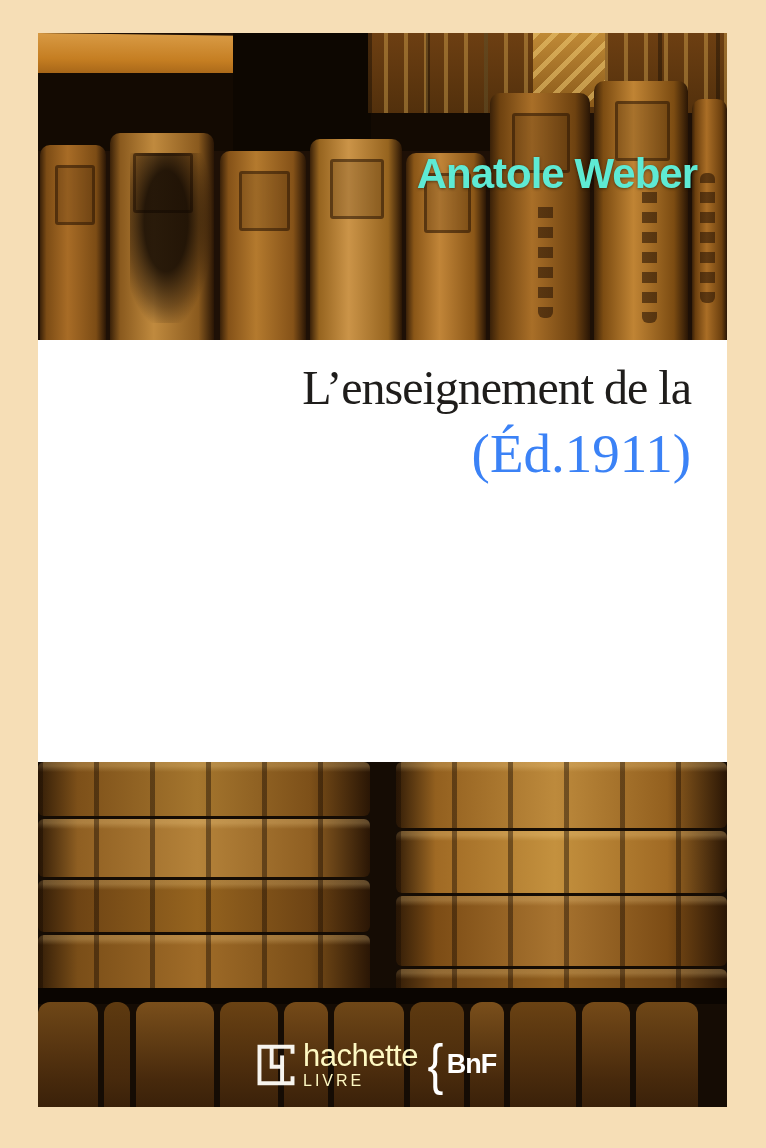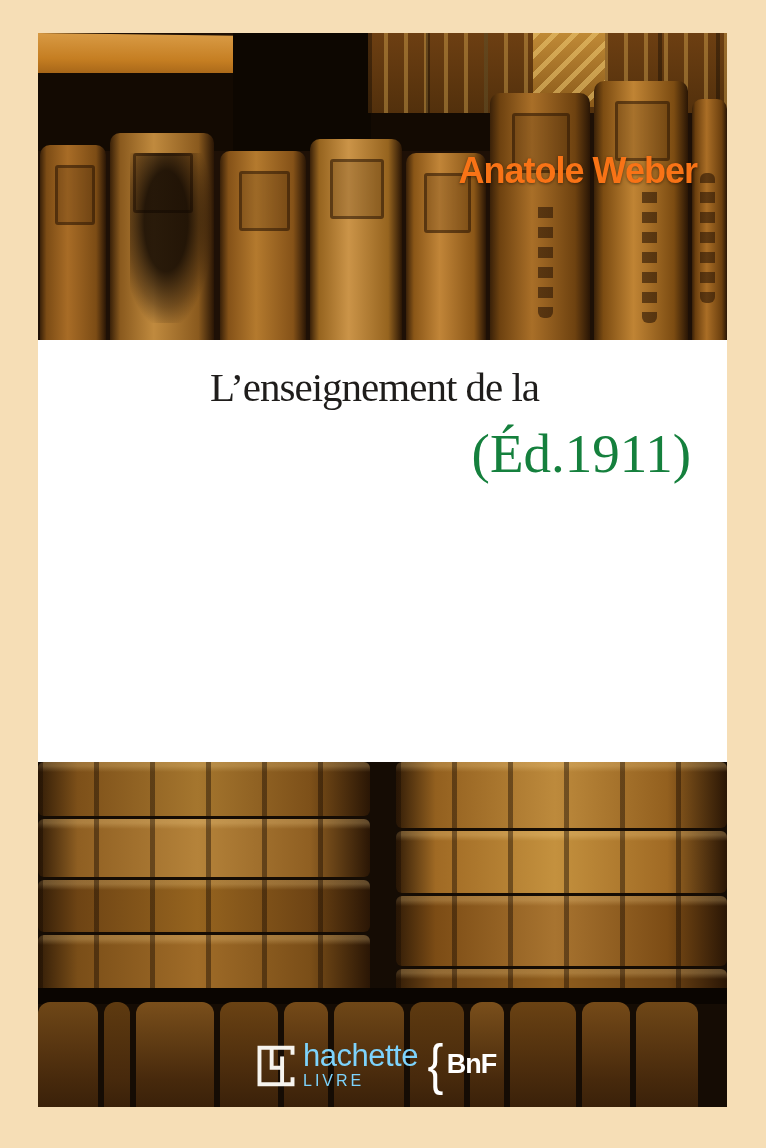--- a/index.html
+++ b/index.html
@@ -47,39 +47,39 @@
     position:absolute;width:15px;
     background:repeating-linear-gradient(0deg, rgba(42,21,4,.6) 0 11px, transparent 11px 20px);
     border-radius:6px;
   }
   .blotch{
     position:absolute;
     background:radial-gradient(ellipse at 45% 40%, rgba(15,7,1,.85) 0 35%, rgba(30,15,3,.4) 60%, transparent 75%);
   }
   .author{
     position:absolute;right:30px;top:117px;
-    color:#f97316;font-size:36px;font-weight:bold;letter-spacing:-1px;
+    color:#5eead4;font-size:42px;font-weight:bold;letter-spacing:-1px;
     text-shadow:0 1px 3px rgba(20,10,0,.5);
     white-space:nowrap;
   }
   
   .title-band{
     position:absolute;left:0;top:307px;width:689px;height:422px;
     background:#ffffff;box-sizing:border-box;
     padding:14px 36px 0 20px;
     text-align:right;
   }
   .title-line{
     font-family:"Liberation Serif",serif;
-    color:#1f1d1b;font-size:41px;line-height:67px;
-    letter-spacing:-1px;white-space:nowrap;text-align:center;
+    color:#1f1d1b;font-size:48px;line-height:67px;
+    letter-spacing:-1px;white-space:nowrap;
   }
   .edition{
     font-family:"Liberation Serif",serif;
-    color:#15803d;font-size:55px;line-height:66px;
+    color:#3b82f6;font-size:55px;line-height:66px;
     letter-spacing:0;white-space:nowrap;
   }
   
   .scene-bottom{position:absolute;left:0;top:729px;width:689px;height:345px;background:#150c04;overflow:hidden;}
   .stack{position:absolute;top:0;height:236px;overflow:hidden;}
   .stack-left{left:0;width:332px;}
   .stack-right{left:358px;width:331px;}
   .stack-row{
     position:relative;margin-bottom:3px;border-radius:6px;
     background-clip:padding-box;
@@ -88,22 +88,22 @@
   .bottom-row{
     position:absolute;left:0;top:240px;width:700px;height:105px;
     display:flex;gap:6px;align-items:flex-start;
   }
   .bspine{
     height:130px;border-radius:12px 12px 0 0;flex:none;
   }
   
   .logos{position:absolute;left:0;top:270px;width:689px;height:75px;}
   .hachette{
-    position:absolute;left:218px;top:8px;display:flex;align-items:center;gap:7px;
-    color:#7dd3fc;
+    position:absolute;left:218px;top:8px;display:flex;align-items:flex-start;gap:7px;
+    color:#fef9c3;
   }
   .hachette svg{display:block;margin-top:2px;}
   .h-words{display:flex;flex-direction:column;line-height:1;}
   .h-name{font-size:31px;font-weight:400;letter-spacing:-.5px;}
   .h-sub{font-size:16px;font-weight:400;letter-spacing:3px;margin-top:2px;}
   .bnf{
     position:absolute;left:388px;top:2px;display:flex;align-items:center;
     color:#ffffff;
   }
   .bnf-brace{font-size:56px;font-weight:400;line-height:60px;transform:scaleX(.85);}

